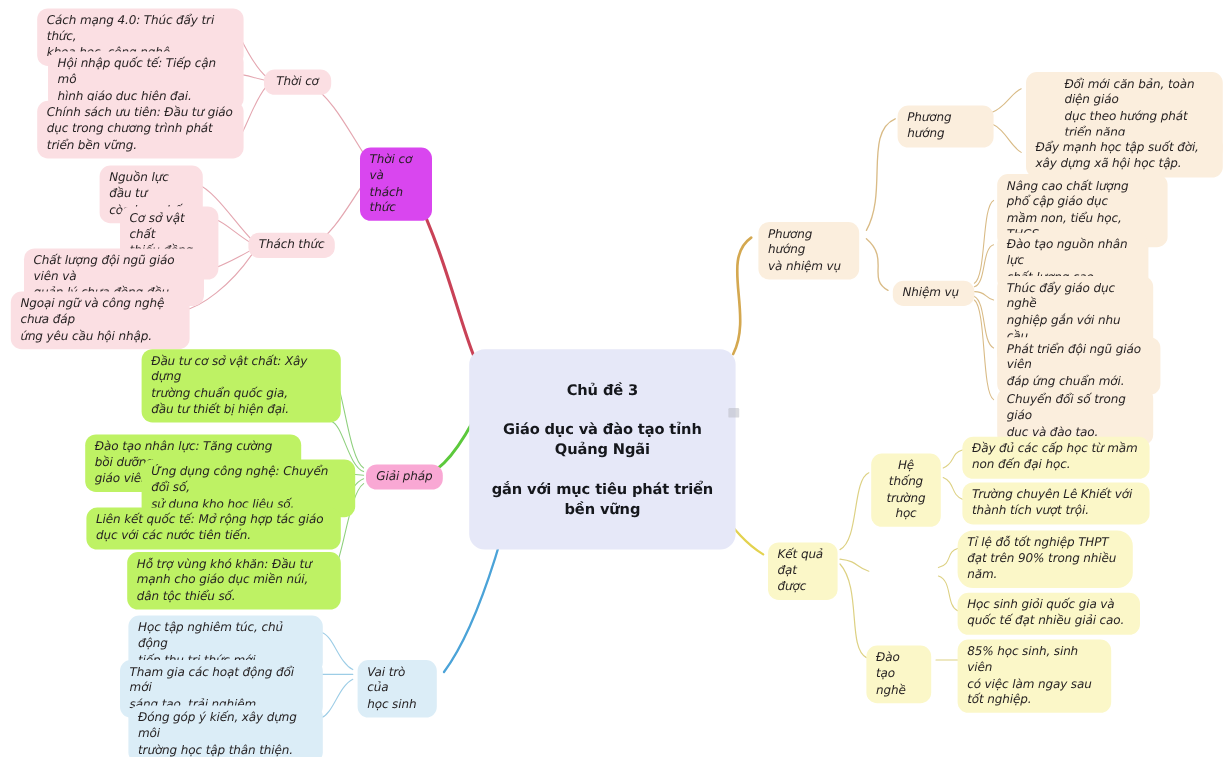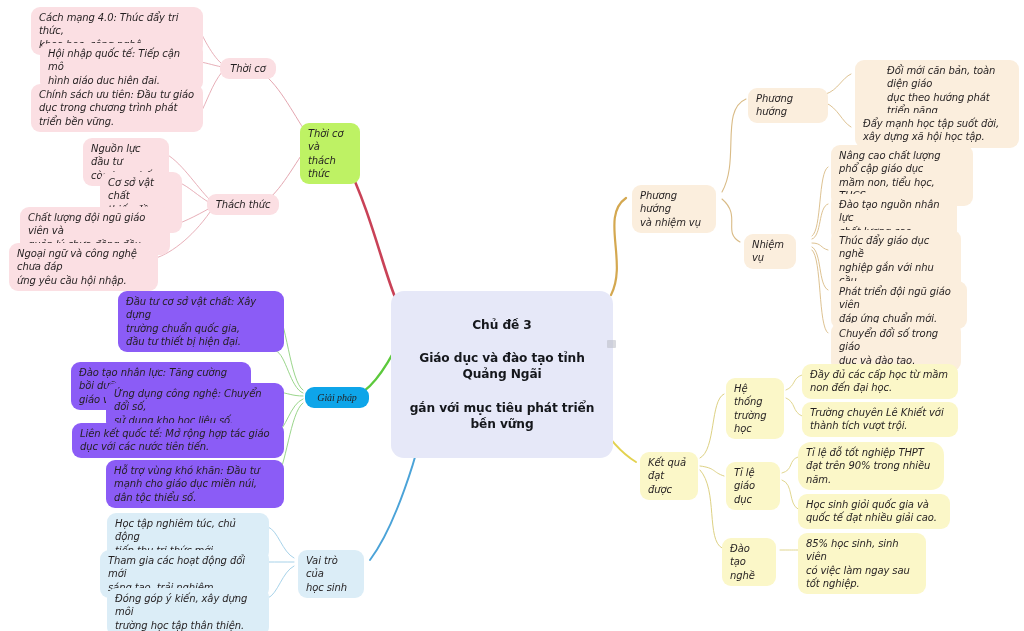--- a/index.html
+++ b/index.html
@@ -42,25 +42,25 @@
     text-align: center;
     font-size: 12.2px;
     line-height: 1.36;
     border-radius: 13px;
     padding: 9px 14px;
     background: #e6e8f8;
     color: #15171c;
   }
   
   .pink   { background: #fbdfe3; }
-  .pinkmid{ background: #bef264; font-style: italic; }
+  .pinkmid{ background: #d946ef; font-style: italic; }
   .orange { background: #fbeedd; }
   .orangemid { background: #fbeedd; }
-  .green  { background: #8b5cf6; }
-  .greenmid { background: #0ea5e9; font-family: Liberation Serif, serif; }
+  .green  { background: #bef264; }
+  .greenmid { background: #f9a8d4; }
   .blue   { background: #dbedf7; }
   .bluemid{ background: #dbedf7; }
   .yellow { background: #fbf7c8; }
   .yellowmid { background: #fbf7c8; }
 
   .artifact {
     position: absolute;
     width: 9px; height: 8px;
     opacity: .55;
   }
@@ -171,21 +171,21 @@
 và nhiệm vụ</div>
 
   <div class="node orange" style="left:748px; top:88px; width:80px;">Phương hướng</div>
 
   <div class="node orange" style="left:855px; top:60px; width:164px;padding-left:32px;">Đổi mới căn bản, toàn diện giáo
 dục theo hướng phát triển năng
 lực, phẩm chất.</div>
   <div class="node orange" style="left:855px; top:113px; width:164px;">Đẩy mạnh học tập suốt đời,
 xây dựng xã hội học tập.</div>
 
-  <div class="node orange" style="left:744px; top:234px; width:52px;">Nhiệm vụ</div>
+  <div class="node orange" style="left:744px; top:234px; width:68px;">Nhiệm vụ</div>
 
   <div class="node orange" style="left:831px; top:145px; width:142px;">Nâng cao chất lượng
 phổ cập giáo dục
 mầm non, tiểu học, THCS.</div>
   <div class="node orange" style="left:831px; top:194px; width:126px;">Đào tạo nguồn nhân lực
 chất lượng cao</div>
   <div class="node orange" style="left:831px; top:230px; width:130px;">Thúc đẩy giáo dục nghề
 nghiệp gắn với nhu cầu
 thị trường lao động.</div>
   <div class="node orange" style="left:831px; top:281px; width:136px;">Phát triển đội ngũ giáo viên
@@ -193,50 +193,48 @@
   <div class="node orange" style="left:831px; top:323px; width:130px;">Chuyển đổi số trong giáo
 dục và đào tạo.</div>
 
   <div class="node greenmid" style="left:305px; top:387px; width:64px; text-align:center;">Giải pháp</div>
 
   <div class="node green" style="left:118px; top:291px; width:166px;">Đầu tư cơ sở vật chất: Xây dựng
 trường chuẩn quốc gia,
 đầu tư thiết bị hiện đại.</div>
   <div class="node green" style="left:71px; top:324px; width:180px;margin-top:38px;">Đào tạo nhân lực: Tăng cường bồi dưỡng
 giáo viên, đào tạo lại lao động.</div>
-  <div class="node green" style="left:106px; top:383px; width:178px;">Ứng dụng công nghệ: Chuyển đổi số,
+  <div class="node green" style="left:118px; top:383px; width:178px;">Ứng dụng công nghệ: Chuyển đổi số,
 sử dụng kho học liệu số.</div>
   <div class="node green" style="left:72px; top:423px; width:212px;">Liên kết quốc tế: Mở rộng hợp tác giáo
 dục với các nước tiên tiến.</div>
   <div class="node green" style="left:106px; top:460px; width:178px;">Hỗ trợ vùng khó khăn: Đầu tư
 mạnh cho giáo dục miền núi,
 dân tộc thiểu số.</div>
 
   <div class="node bluemid" style="left:298px; top:550px; width:66px;">Vai trò của
 học sinh</div>
 
   <div class="node blue" style="left:107px; top:513px; width:162px;">Học tập nghiêm túc, chủ động
 tiếp thu tri thức mới.</div>
   <div class="node blue" style="left:100px; top:550px; width:169px;">Tham gia các hoạt động đổi mới
 sáng tạo, trải nghiệm.</div>
   <div class="node blue" style="left:107px; top:588px; width:162px;">Đóng góp ý kiến, xây dựng môi
 trường học tập thân thiện.</div>
 
   <div class="node yellowmid" style="left:640px; top:452px; width:58px;">Kết quả
 đạt được</div>
 
-  <div class="node yellow" style="left:726px; top:378px; width:58px;">Hệ thống
+  <div class="node yellow" style="left:726px; top:378px; width:58px;text-align:center;">Hệ thống
 trường học</div>
   <div class="node yellow" style="left:802px; top:364px; width:156px;">Đầy đủ các cấp học từ mầm
 non đến đại học.</div>
   <div class="node yellow" style="left:802px; top:402px; width:156px;">Trường chuyên Lê Khiết với
 thành tích vượt trội.</div>
 
-  <div class="node yellow" style="left:726px; top:462px; width:54px;">Tỉ lệ
-giáo dục</div>
   <div class="node yellow" style="left:798px; top:442px; width:146px;border-radius:13px;">Tỉ lệ đỗ tốt nghiệp THPT
 đạt trên 90% trong nhiều
 năm.</div>
   <div class="node yellow" style="left:798px; top:494px; width:152px;">Học sinh giỏi quốc gia và
 quốc tế đạt nhiều giải cao.</div>
 
   <div class="node yellow" style="left:722px; top:538px; width:54px;">Đào tạo
 nghề</div>
   <div class="node yellow" style="left:798px; top:533px; width:128px;">85% học sinh, sinh viên
 có việc làm ngay sau

